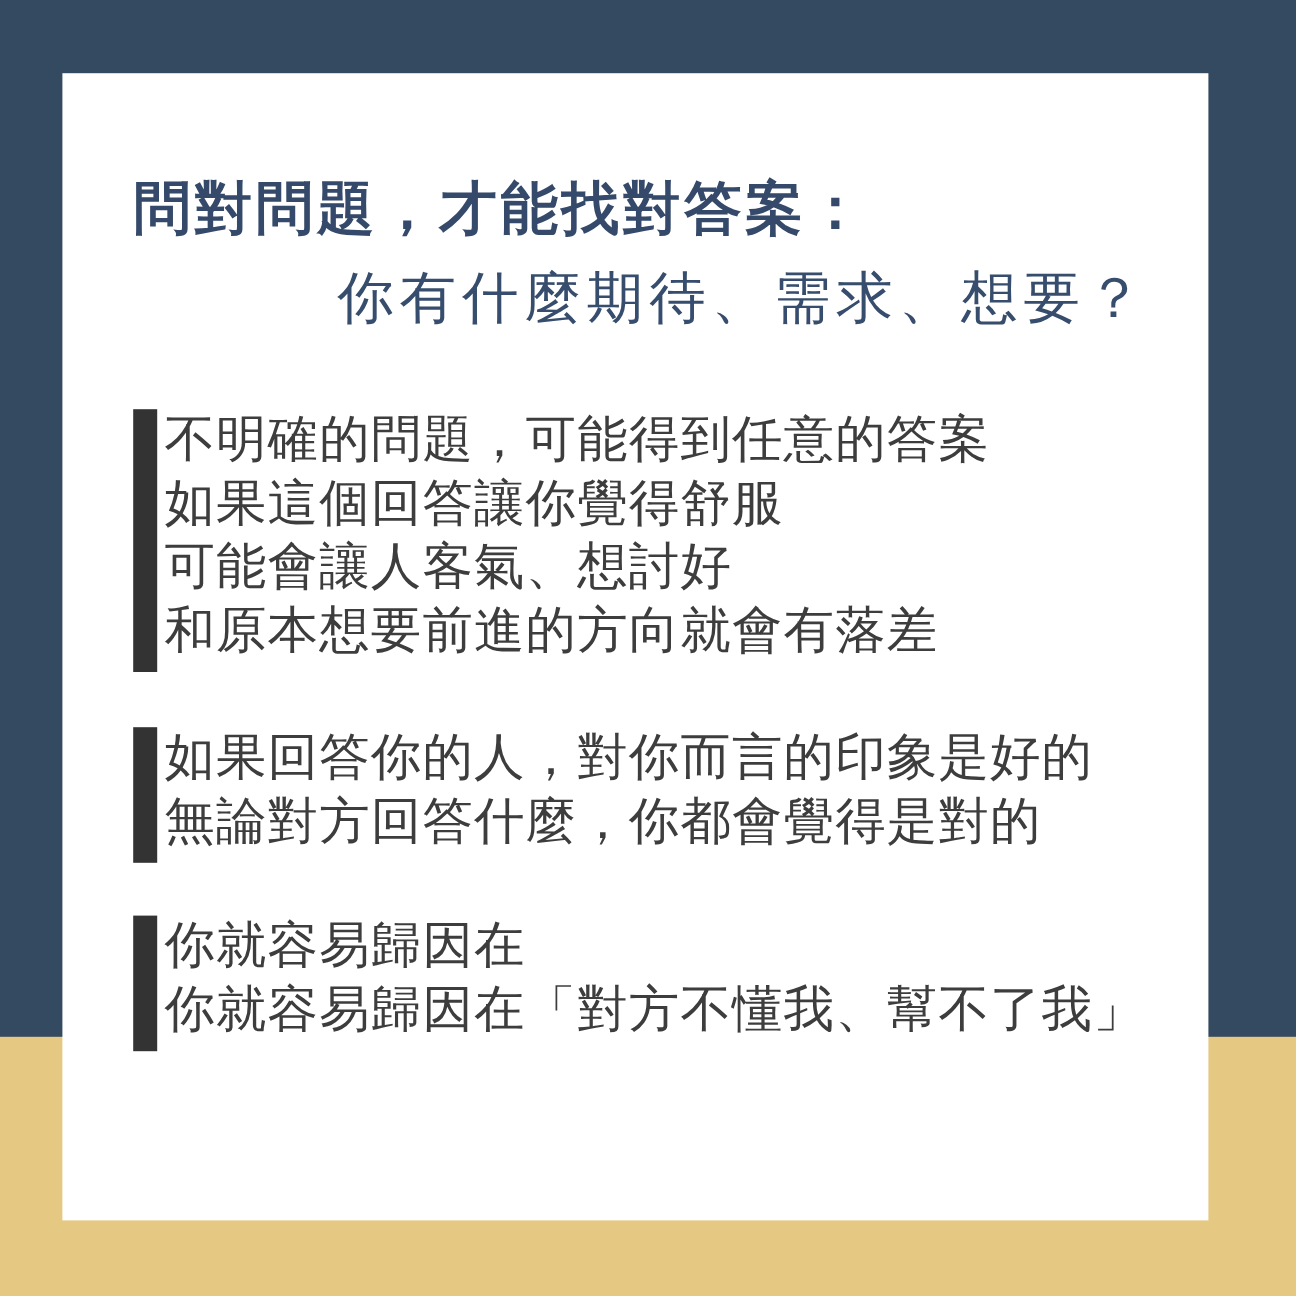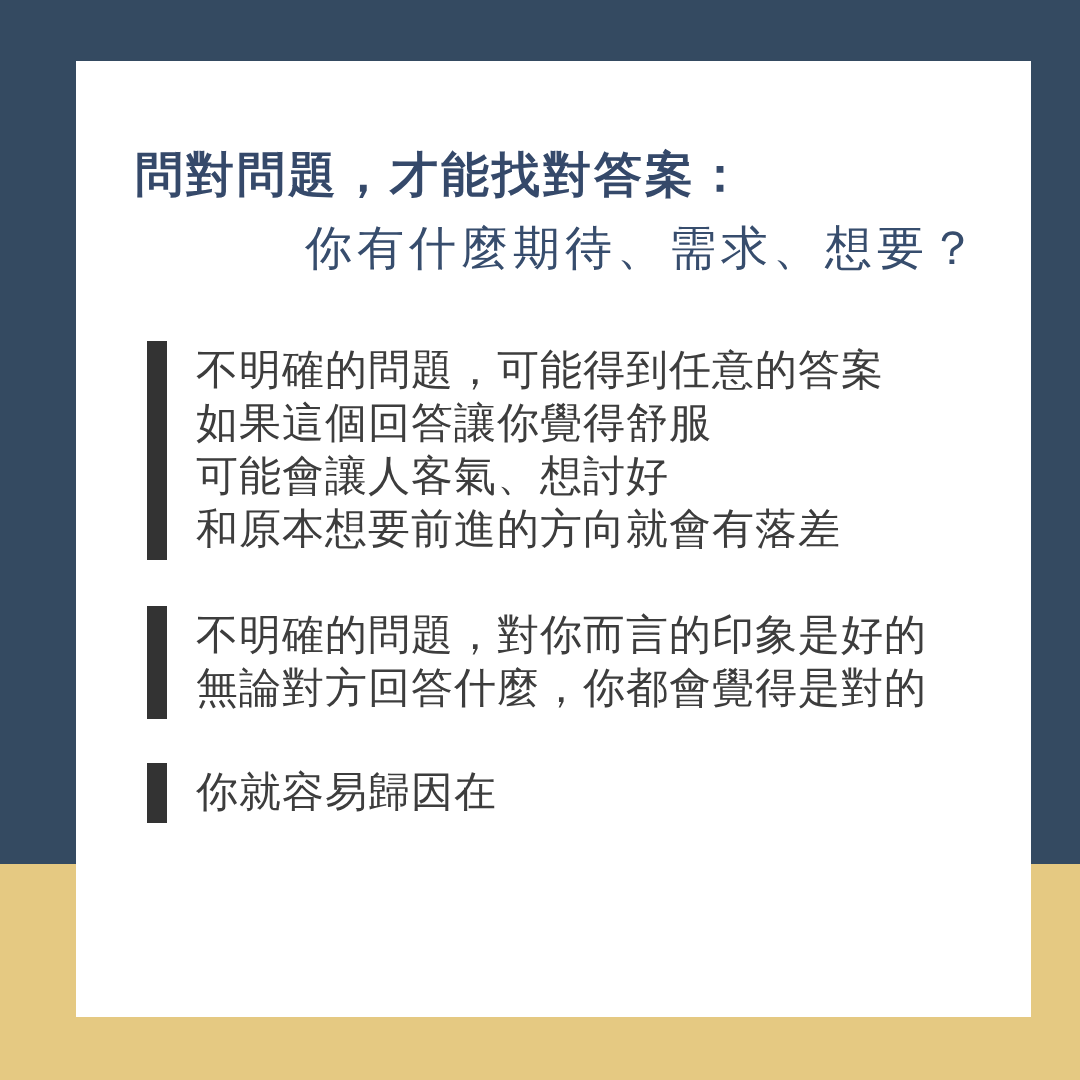--- a/index.html
+++ b/index.html
@@ -14,21 +14,21 @@
     overflow: hidden;
   }
   .bottom-band {
     position: absolute;
     left: 0; bottom: 0;
     width: 1080px; height: 216px;
     background: #e5c982;
   }
   .card {
     position: absolute;
-    left: 76px; top: 61px;
+    left: 52px; top: 61px;
     width: 955px; height: 956px;
     background: #ffffff;
     box-sizing: border-box;
     padding: 84px 50px 0 59px;
   }
   .title {
     margin: 0;
     font-size: 48px;
     line-height: 60px;
     font-weight: 700;
@@ -41,22 +41,23 @@
     font-size: 47px;
     line-height: 60px;
     font-weight: 400;
     color: #374d6d;
     letter-spacing: 5px;
     white-space: nowrap;
     text-align: right;
   }
   .quote {
     border-left: 20px solid #333333;
-    padding: 2px 0 5px 29px;
-    margin: 46px 0 0 12px;
+    padding: 2px 0 5px 6px;
+    margin: 46px 0 0 0;
+    font-family: Liberation Mono, monospace;
   }
   .quote.q1 { margin-top: 63px; }
   .quote.q3 { margin-top: 44px; }
   .quote-line {
     font-size: 42px;
     line-height: 53px;
     color: #3d3d3d;
     letter-spacing: 1px;
     white-space: nowrap;
   }
@@ -72,21 +73,22 @@
     <h2 class="subtitle">你有什麼期待、需求、想要？</h2>
 
     <div class="quote q1">
       <div class="quote-line">不明確的問題，可能得到任意的答案</div>
       <div class="quote-line">如果這個回答讓你覺得舒服</div>
       <div class="quote-line">可能會讓人客氣、想討好</div>
       <div class="quote-line">和原本想要前進的方向就會有落差</div>
     </div>
 
     <div class="quote q2">
-      <div class="quote-line">不明確的問題，對你而言的印象是好的</div>
+      <div class="quote-line">如果回答你的人，對你而言的印象是好的</div>
       <div class="quote-line">無論對方回答什麼，你都會覺得是對的</div>
     </div>
 
     <div class="quote q3">
       <div class="quote-line">你就容易歸因在</div>
+      <div class="quote-line">你就容易歸因在「對方不懂我、幫不了我」</div>
     </div>
   </div>
 </div>
 
 </body></html>

